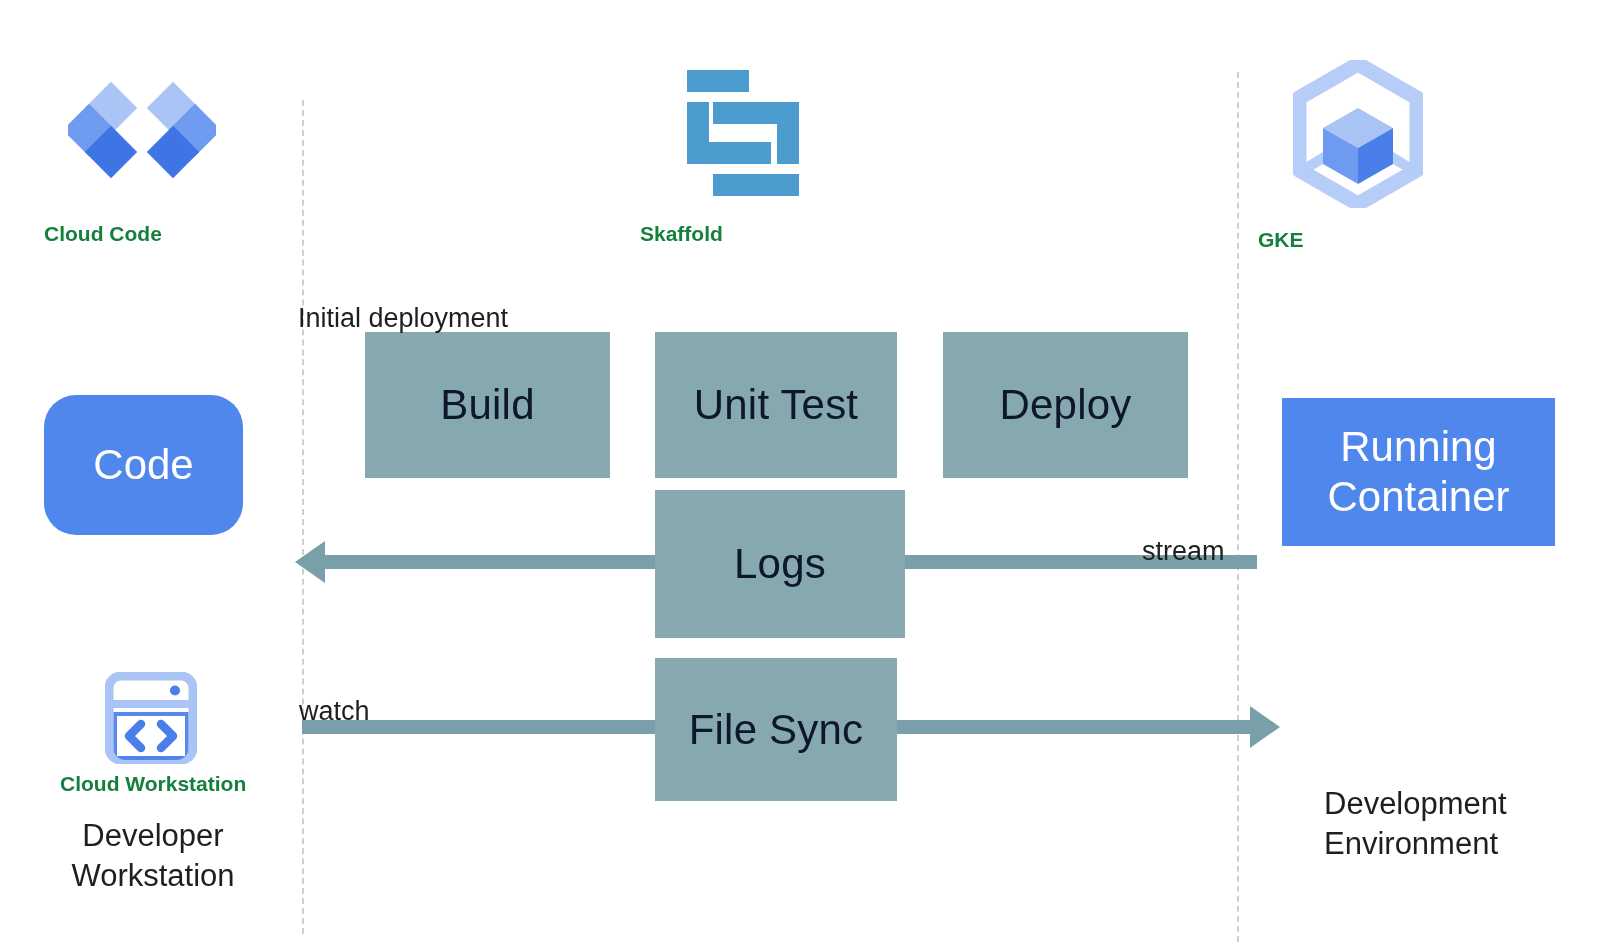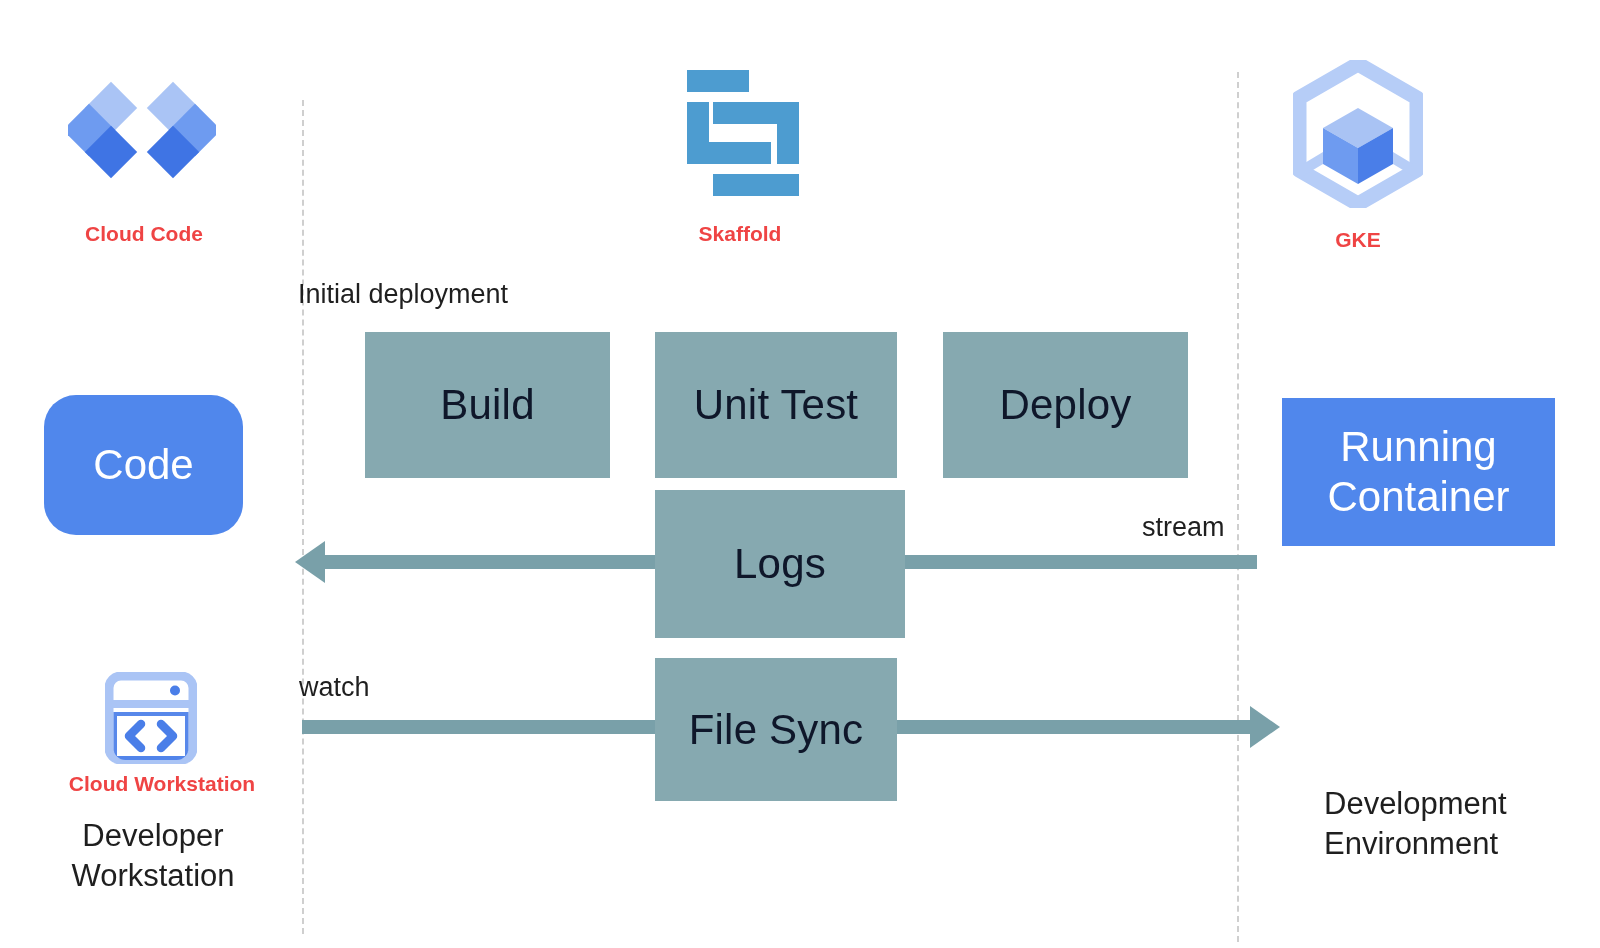--- a/index.html
+++ b/index.html
@@ -71,33 +71,34 @@
     height: 948px;
     pointer-events: none;
   }
 
   
   .flow-label {
     position: absolute;
     font-size: 27px;
     color: #1f1f1f;
     white-space: nowrap;
+    margin-top: 24px;
   }
   #label-initial-deployment { left: 298px;  top: 279px; }
   #label-stream             { left: 1142px; top: 512px; }
   #label-watch              { left: 299px;  top: 672px; }
 
   
   .product-caption {
     position: absolute;
     font-size: 21px;
     font-weight: 700;
-    color: #ef4444;
+    color: #15803d;
     white-space: nowrap;
-    text-align: center;
+    text-align: left;
   }
   #caption-cloud-code        { left: 44px;   top: 222px; width: 200px; }
   #caption-skaffold          { left: 640px;  top: 222px; width: 200px; }
   #caption-gke               { left: 1258px; top: 228px; width: 200px; }
   #caption-cloud-workstation { left: 60px;   top: 772px; width: 204px; }
 
   
   .env-caption {
     position: absolute;
     font-size: 31px;

